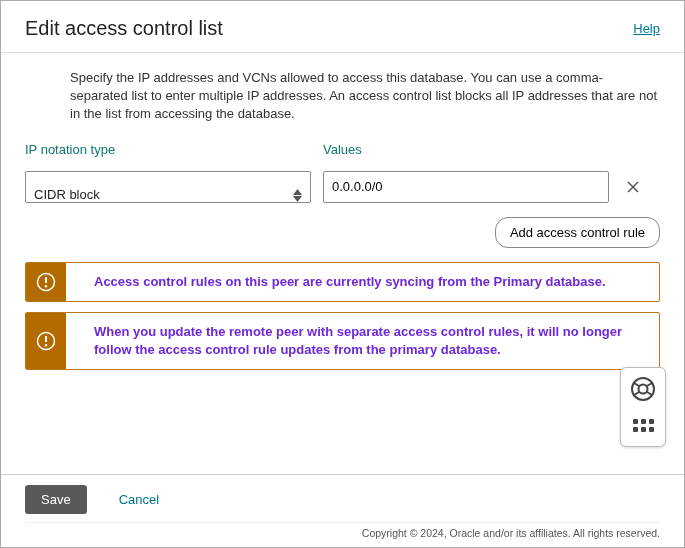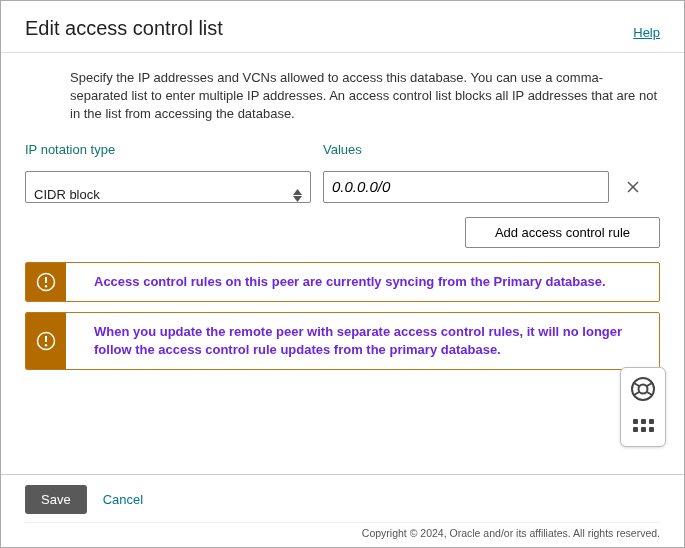--- a/index.html
+++ b/index.html
@@ -11,21 +11,21 @@
     width: 685px;
     height: 548px;
     position: relative;
     border: 1px solid #aaa;
     display: flex;
     flex-direction: column;
   }
   .header {
     display: flex;
     justify-content: space-between;
-    align-items: flex-end;
+    align-items: center;
     padding: 16px 24px 12px 24px;
   }
   .header h1 {
     font-size: 20px;
     font-weight: 400;
     color: #222;
   }
   .help-link {
     color: #00758f;
     text-decoration: underline;
@@ -78,47 +78,46 @@
   .select-arrows {
     display: flex;
     flex-direction: column;
     line-height: 0;
     gap: 1px;
   }
   .select-arrows svg { display:block; }
   .text-input {
     border: none;
     outline: none;
-    font-size: 15px;
+    font-size: 13px;
     width: 100%;
     height: 100%;
     background: transparent;
-    font-style: italic;
   }
   .remove-btn {
     width: 24px;
     height: 24px;
     display: flex;
     align-items: center;
     justify-content: center;
     cursor: pointer;
     margin-bottom: 4px;
   }
   .add-row {
     display: flex;
     justify-content: flex-end;
     margin-top: 14px;
     margin-bottom: 14px;
   }
   .btn-outline {
     border: 1px solid #888;
     background: #fff;
-    padding: 7px 29px;
-    font-size: 13px;
-    border-radius: 2px;
+    padding: 7px 14px;
+    font-size: 13px;
+    border-radius: 13px;
     cursor: pointer;
   }
   .alert {
     display: flex;
     border: 1px solid #bb7a19;
     border-radius: 2px;
     margin-bottom: 10px;
     overflow: hidden;
   }
   .alert-icon {
@@ -136,21 +135,21 @@
     color: #6d28d9;
     font-weight: bold;
   }
   .footer {
     border-top: 1px solid #ccc;
     padding: 10px 24px 8px 24px;
   }
   .footer-main {
     display: flex;
     align-items: center;
-    gap: 16px;
+    gap: 32px;
     margin-bottom: 8px;
   }
   .btn-primary {
     background: #595959;
     color: #fff;
     border: none;
     padding: 7px 16px;
     font-size: 13px;
     border-radius: 3px;
     cursor: pointer;

